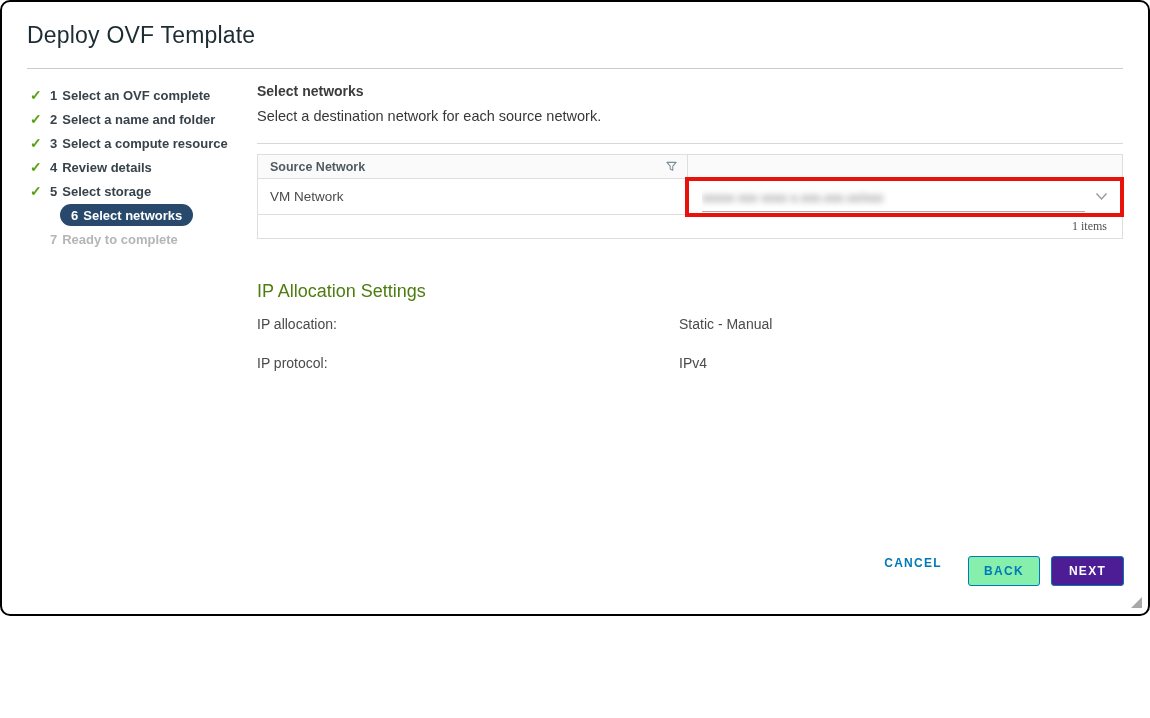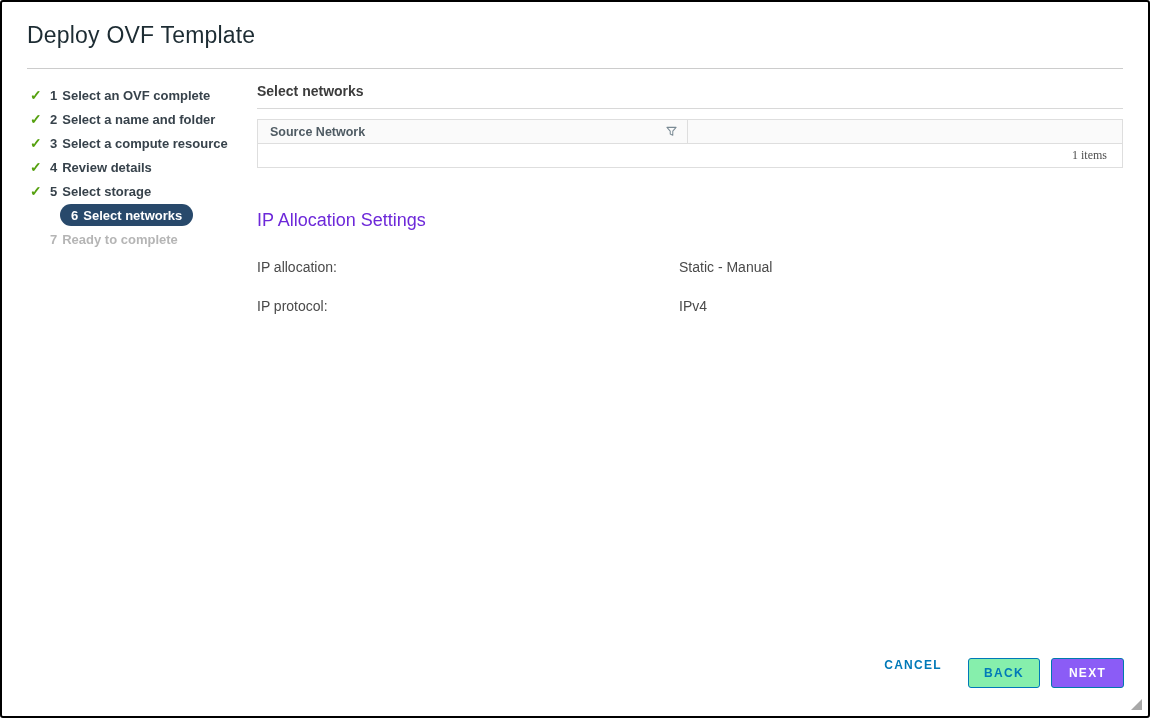--- a/index.html
+++ b/index.html
@@ -1,24 +1,24 @@
 <!DOCTYPE html>
 <html><head>
 <meta charset="utf-8">
 <style>
   * { box-sizing: border-box; margin: 0; padding: 0; }
   html, body { background: #ffffff; }
   body { font-family: "Liberation Sans", sans-serif; }
 
   .screen {
     position: relative;
-    width: 1150px; height: 718px;
+    width: 1150px; height: 616px;
     background: #ffffff;
     border: 2px solid #000000;
-    border-radius: 3px;
+    border-radius: 10px;
     overflow: hidden;
   }
 
   
   .dialog-header {
     padding: 20px 25px 0 25px;
     height: 56px;
   }
   .dialog-title {
     font-size: 23px;
@@ -172,22 +172,22 @@
     font-size: 12px;
     color: #4f4f4f;
     font-family: Liberation Serif, serif;
   }
 
   
   .ip-settings { margin-top: 42px; }
   .ip-heading {
     font-size: 18px;
     font-weight: 400;
-    color: #6d28d9;
-    margin-bottom: 28px;
+    color: #4d7c0f;
+    margin-bottom: 14px;
   }
   .ip-row { display: flex; margin-bottom: 23px; gap: 32px; }
   .ip-label { width: 390px; flex: 0 0 390px; font-size: 14px; color: #4a4a4a; }
   .ip-value { font-size: 14px; color: #4a4a4a; }
 
   
   .footer-actions {
     position: absolute;
     right: 24px; bottom: 28px;
     display: flex;
@@ -209,21 +209,21 @@
     padding: 0;
   }
   .btn-outline {
     background: #86efac;
     border: 1px solid #0079b8;
     color: #0079b8;
     width: 72px; height: 30px;
     margin-right: 11px;
   }
   .btn-solid {
-    background: #8b5cf6;
+    background: #4c1d95;
     border: 1px solid #0079ad;
     color: #ffffff;
     width: 73px; height: 30px;
   }
 
   
   .resize-grip {
     position: absolute;
     right: 6px; bottom: 6px;
     width: 0; height: 0;
@@ -279,34 +279,51 @@
       </div>
       <div class="step upcoming">
         <span class="check empty">✓</span>
         <span class="step-num">7</span>
         <span class="step-label">Ready to complete</span>
       </div>
     </nav>
 
     <main class="content">
       <h2 class="panel-heading">Select networks</h2>
+      <p class="panel-desc">Select a destination network for each source network.</p>
       <div class="section-rule"></div>
 
       <div class="net-table">
         <div class="t-head">
           <div class="th src">
             <span>Source Network</span>
             <span class="filter-icon">
               <svg width="11" height="11" viewBox="0 0 12 12">
                 <path d="M1 1.5h10L7.4 5.6v4.6L4.6 8.8V5.6Z" fill="none" stroke="#7a8a94" stroke-width="1.1" stroke-linejoin="round"></path>
               </svg>
             </span>
           </div>
         </div>
 
+        <div class="t-row">
+          <div class="td-src">VM Network</div>
+          <div class="td-dest">
+            <div class="dest-select">
+              <span class="dest-value-wrap">
+                <span class="dest-value-blur">xxxxx  xxx  xxxx  x.xxx.xxx.xx/xxx</span>
+              </span>
+              <span class="dest-chevron">
+                <svg width="13" height="9" viewBox="0 0 13 9">
+                  <path d="M1.5 1.5 6.5 7l5-5.5" fill="none" stroke="#9a9a9a" stroke-width="1.4"></path>
+                </svg>
+              </span>
+            </div>
+            <div class="red-annotation"></div>
+          </div>
+        </div>
 
         <div class="t-foot">
           <span>1 items</span>
         </div>
       </div>
 
       <section class="ip-settings">
         <h3 class="ip-heading">IP Allocation Settings</h3>
         <div class="ip-row">
           <span class="ip-label">IP allocation:</span>

